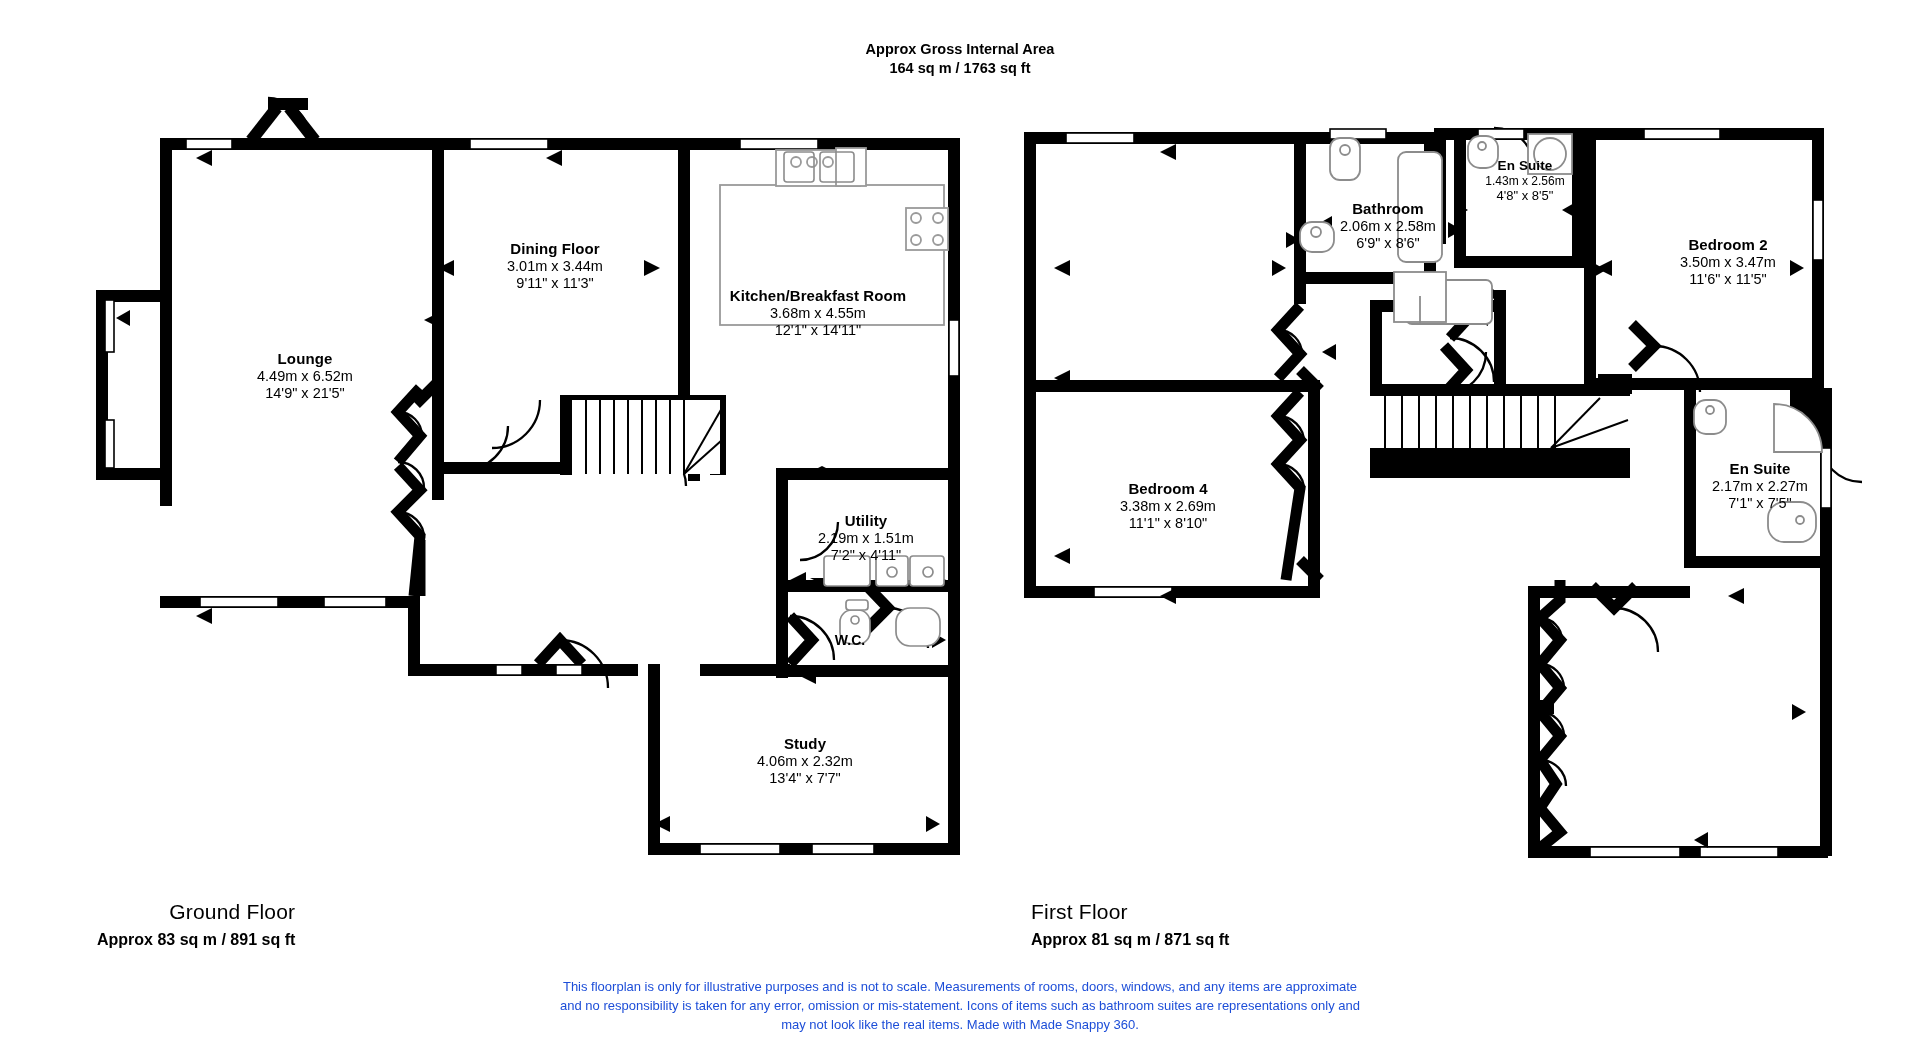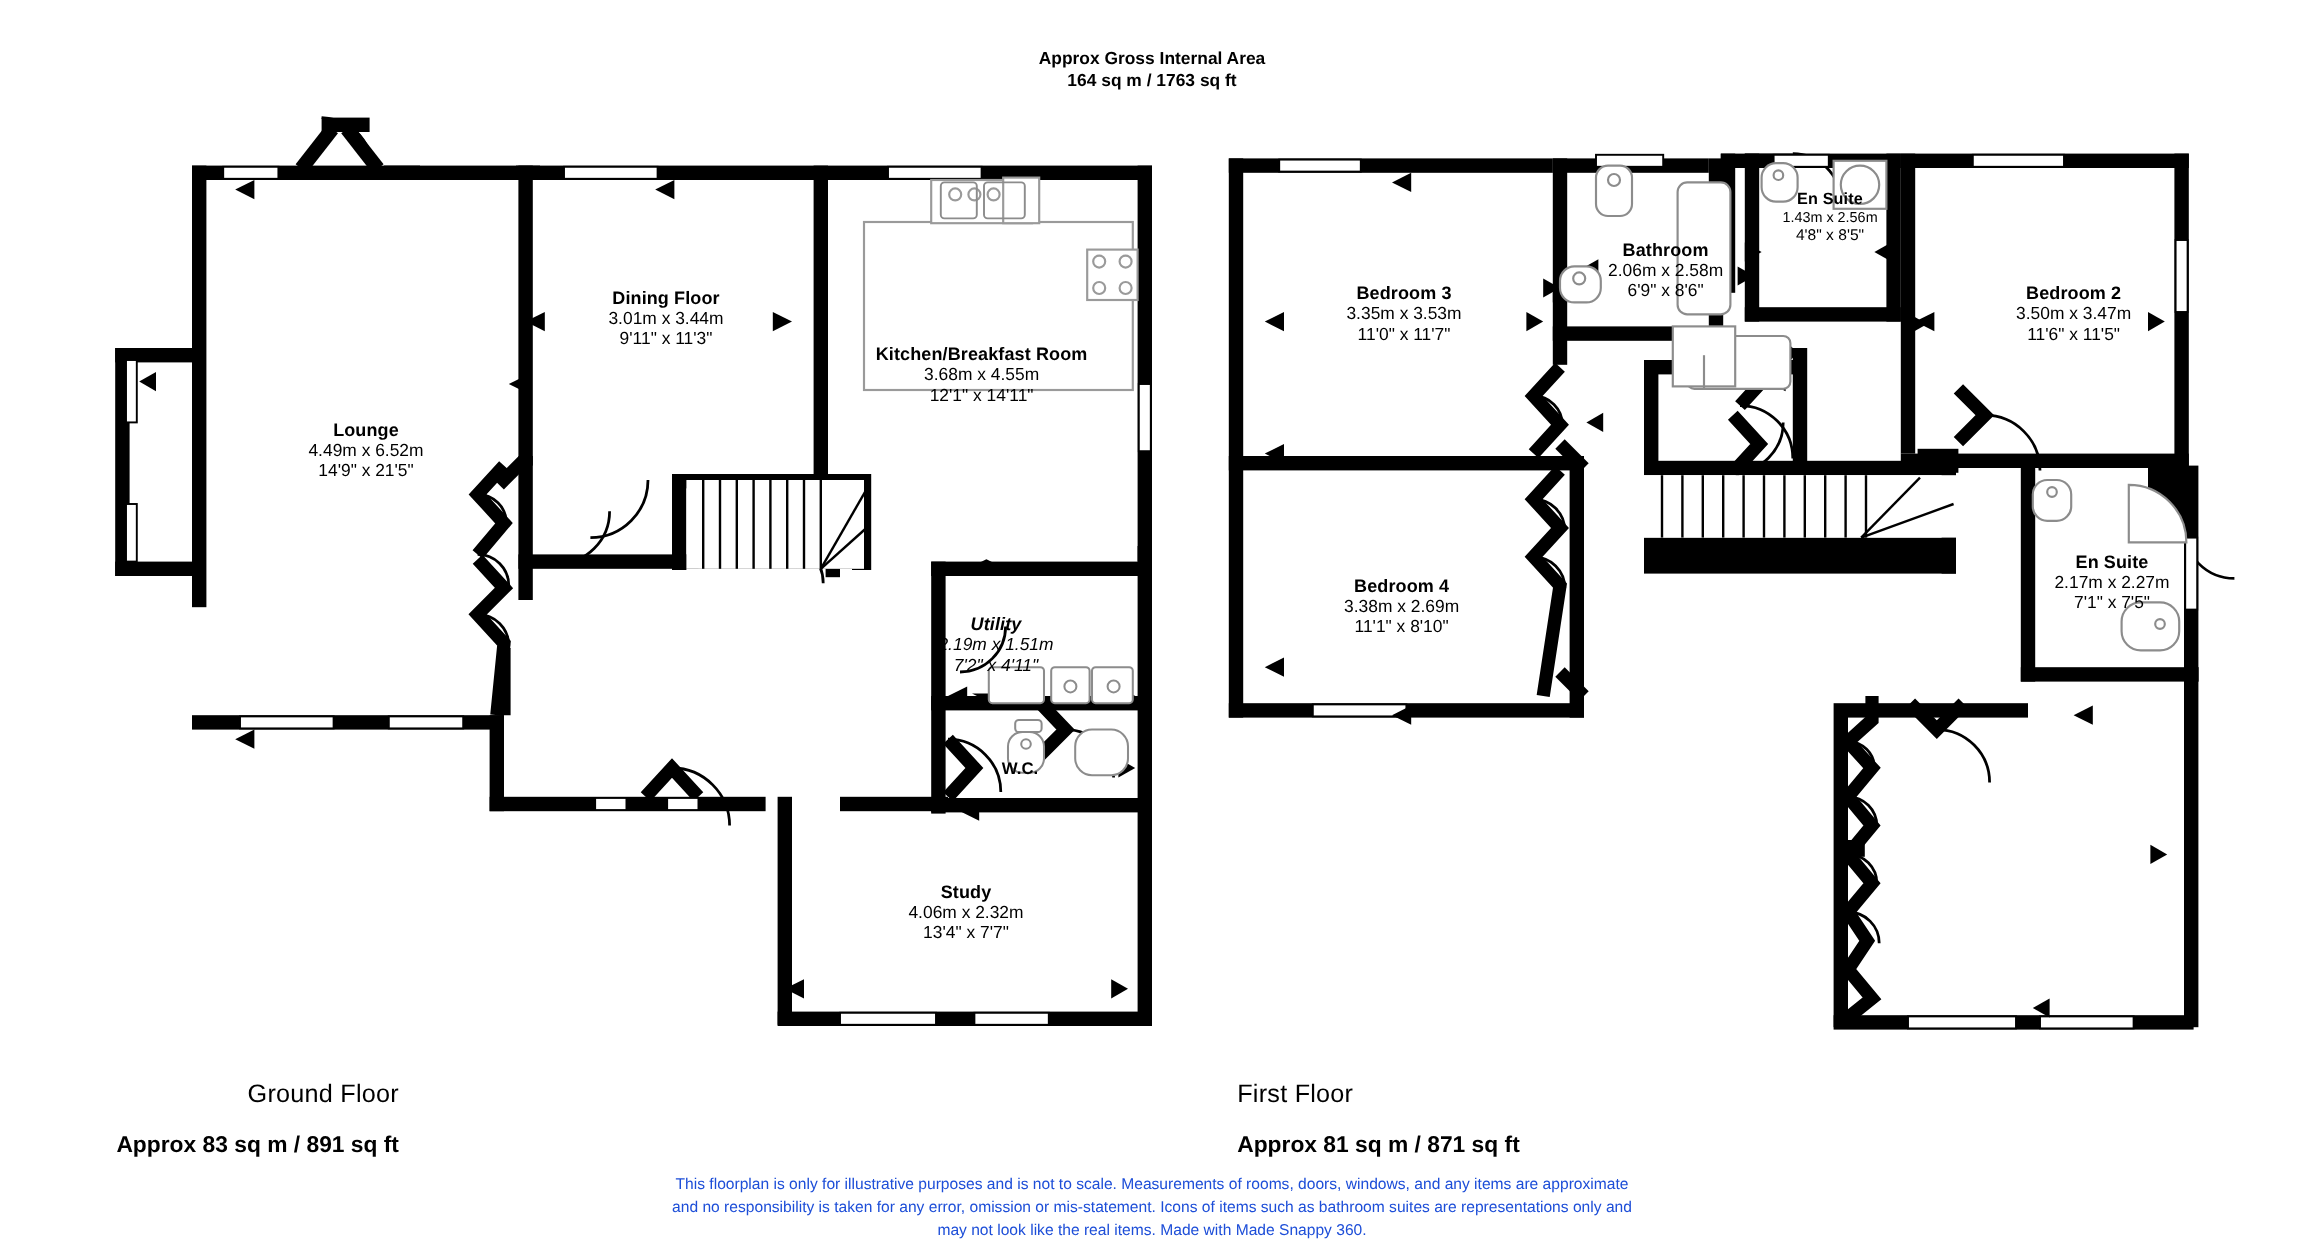--- a/index.html
+++ b/index.html
@@ -54,23 +54,23 @@
   .floorcap {
     position: absolute;
     white-space: nowrap;
   }
   .floorcap .fc-title {
     font-size: 21px;
     font-weight: normal;
     letter-spacing: .2px;
   }
   .floorcap .fc-sub {
-    font-size: 19px;
+    font-size: 16px;
     font-weight: bold;
-    margin-top: 20px;
+    margin-top: 7px;
   }
   .disclaimer {
     position: absolute;
     text-align: center;
     font-size: 13px;
     line-height: 1.45;
     color: #1d4ed8;
     width: 100%;
   }
   .disclaimer div { }
@@ -434,39 +434,34 @@
     <div class="rdim">3.01m x 3.44m</div>
     <div class="rdim">9'11" x 11'3"</div>
   </div>
 
   <div class="tblock" style="left:678px; top:287px; width:280px;">
     <div class="rname">Kitchen/Breakfast Room</div>
     <div class="rdim">3.68m x 4.55m</div>
     <div class="rdim">12'1" x 14'11"</div>
   </div>
 
-  <div class="tblock" style="left:730px; top:512px; width:200px;font-style:italic;">
+  <div class="tblock" style="left:766px; top:512px; width:200px;">
     <div class="rname">Utility</div>
     <div class="rdim">2.19m x 1.51m</div>
     <div class="rdim">7'2" x 4'11"</div>
   </div>
 
   <div class="small-label" style="left:790px; top:632px; width:120px;">W.C.</div>
 
   <div class="tblock" style="left:700px; top:735px; width:210px;">
     <div class="rname">Study</div>
     <div class="rdim">4.06m x 2.32m</div>
     <div class="rdim">13'4" x 7'7"</div>
   </div>
 
-  <div class="tblock" style="left:1050px; top:236px; width:240px;">
-    <div class="rname">Bedroom 3</div>
-    <div class="rdim">3.35m x 3.53m</div>
-    <div class="rdim">11'0" x 11'7"</div>
-  </div>
 
   <div class="tblock" style="left:1288px; top:200px; width:200px;">
     <div class="rname">Bathroom</div>
     <div class="rdim">2.06m x 2.58m</div>
     <div class="rdim">6'9" x 8'6"</div>
   </div>
 
   <div class="tblock" style="left:1440px; top:158px; width:170px;">
     <div class="rname" style="font-size:13.5px;">En Suite</div>
     <div class="rdim" style="font-size:12px;">1.43m x 2.56m</div>

